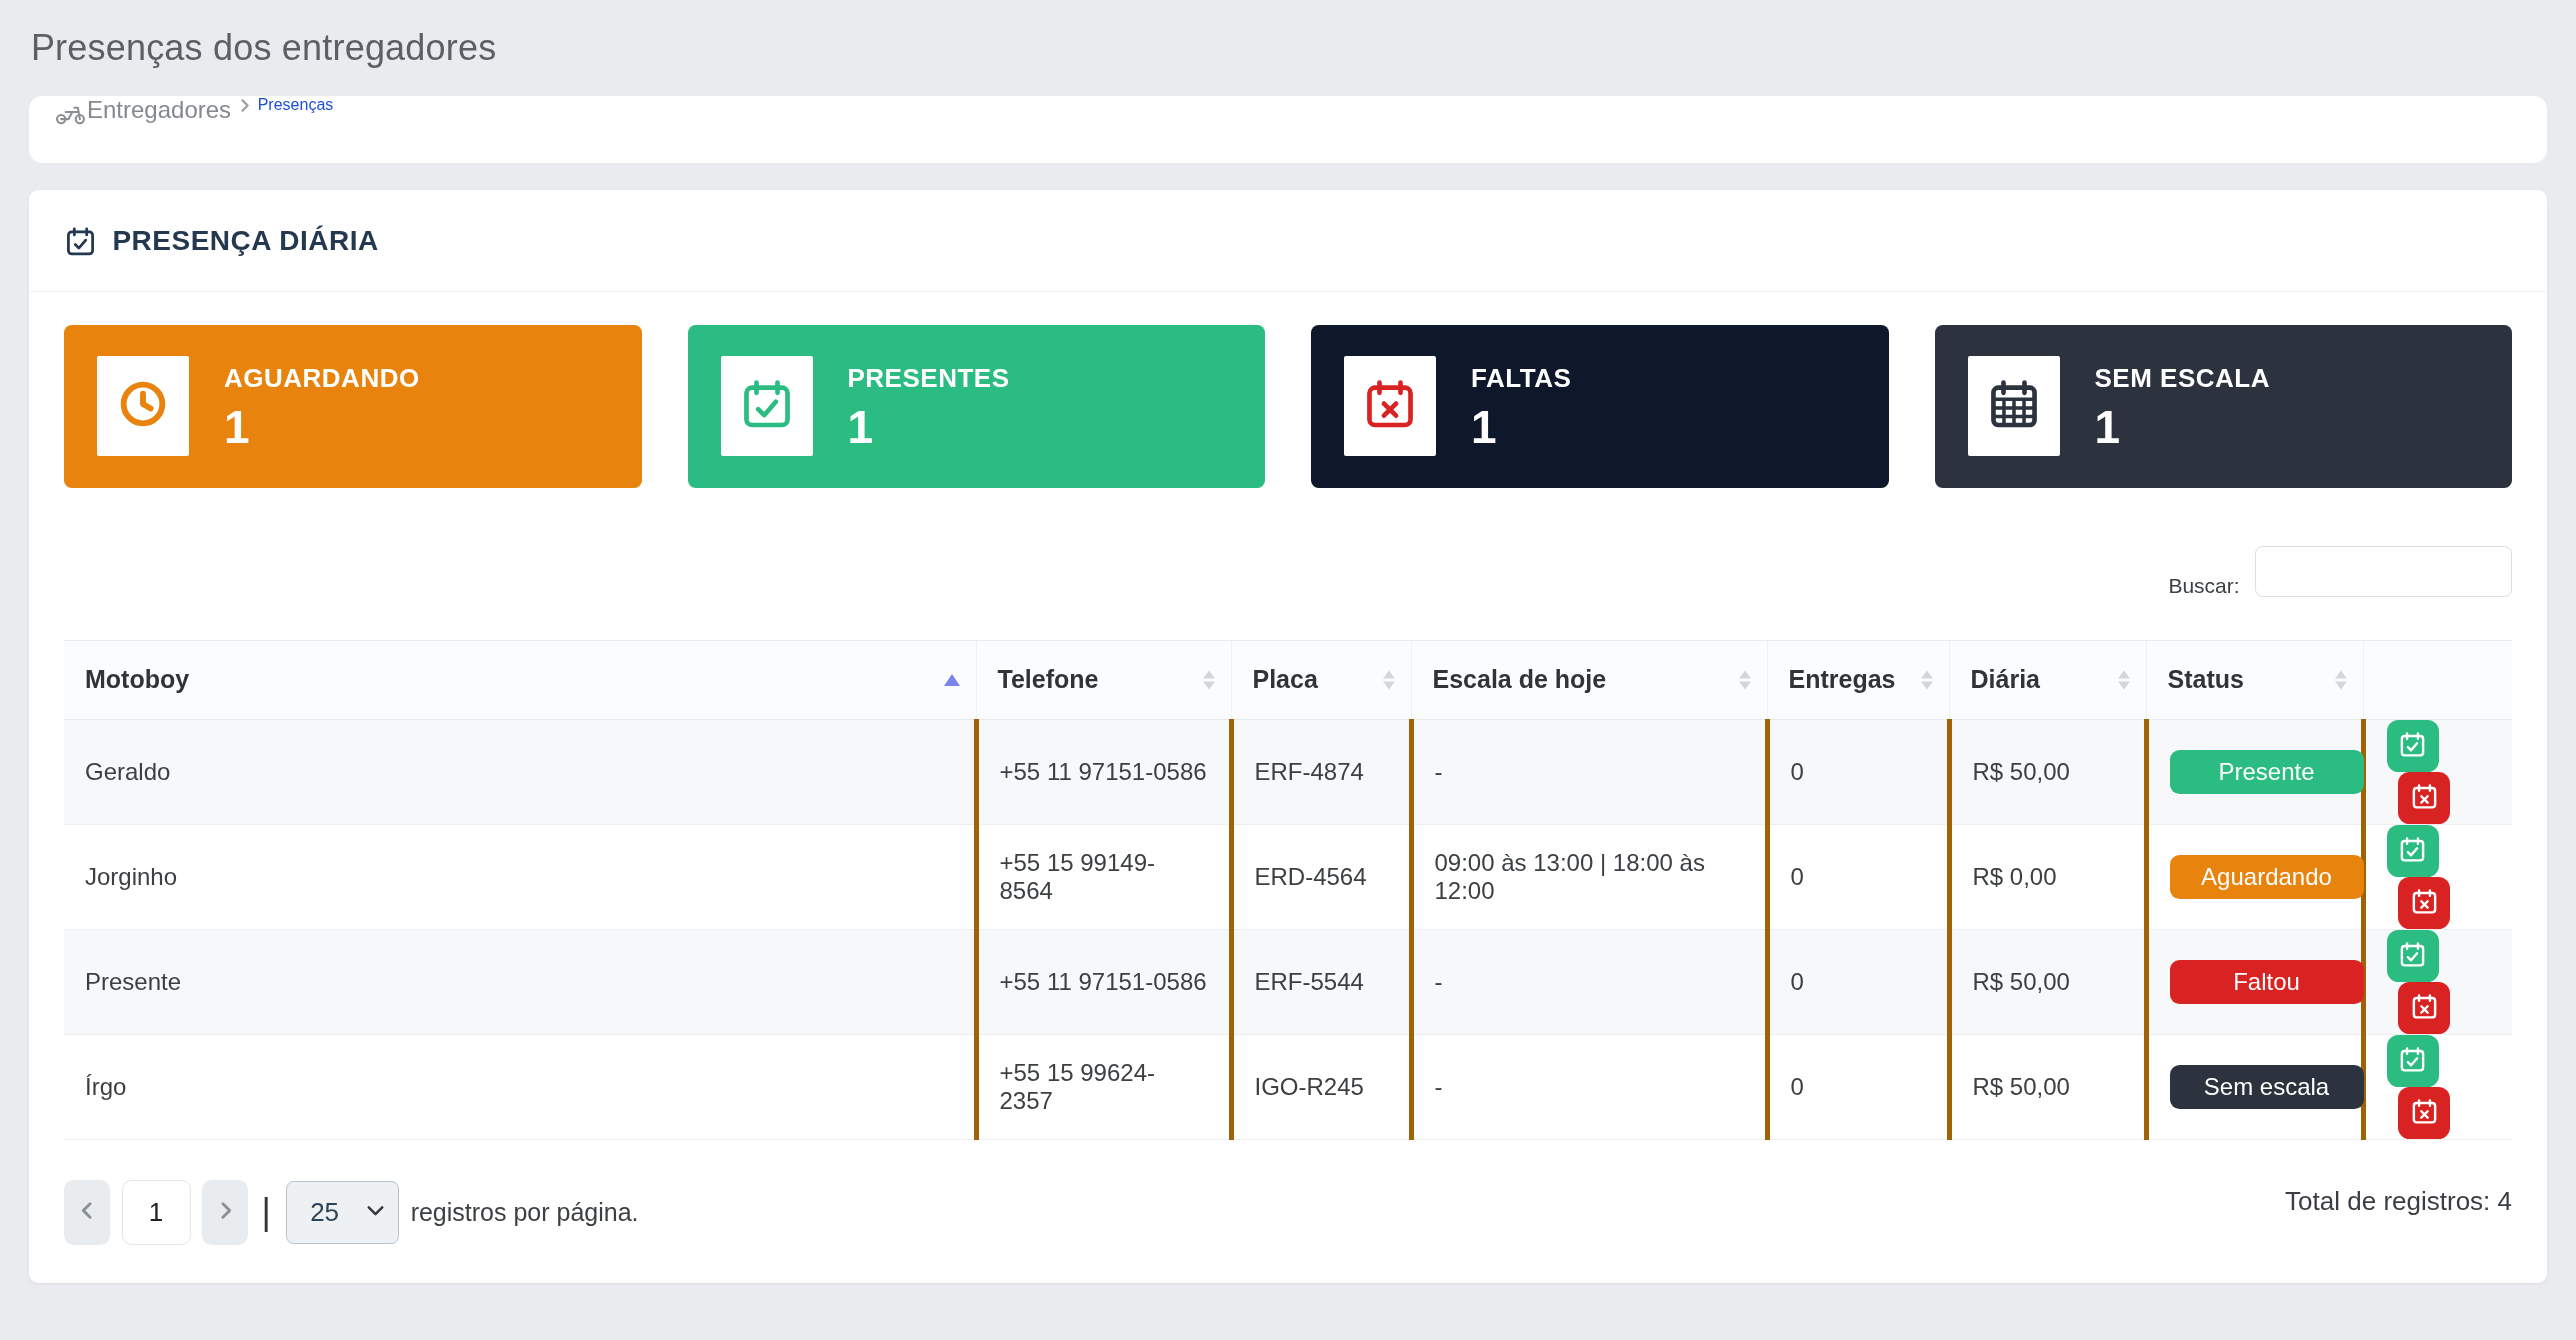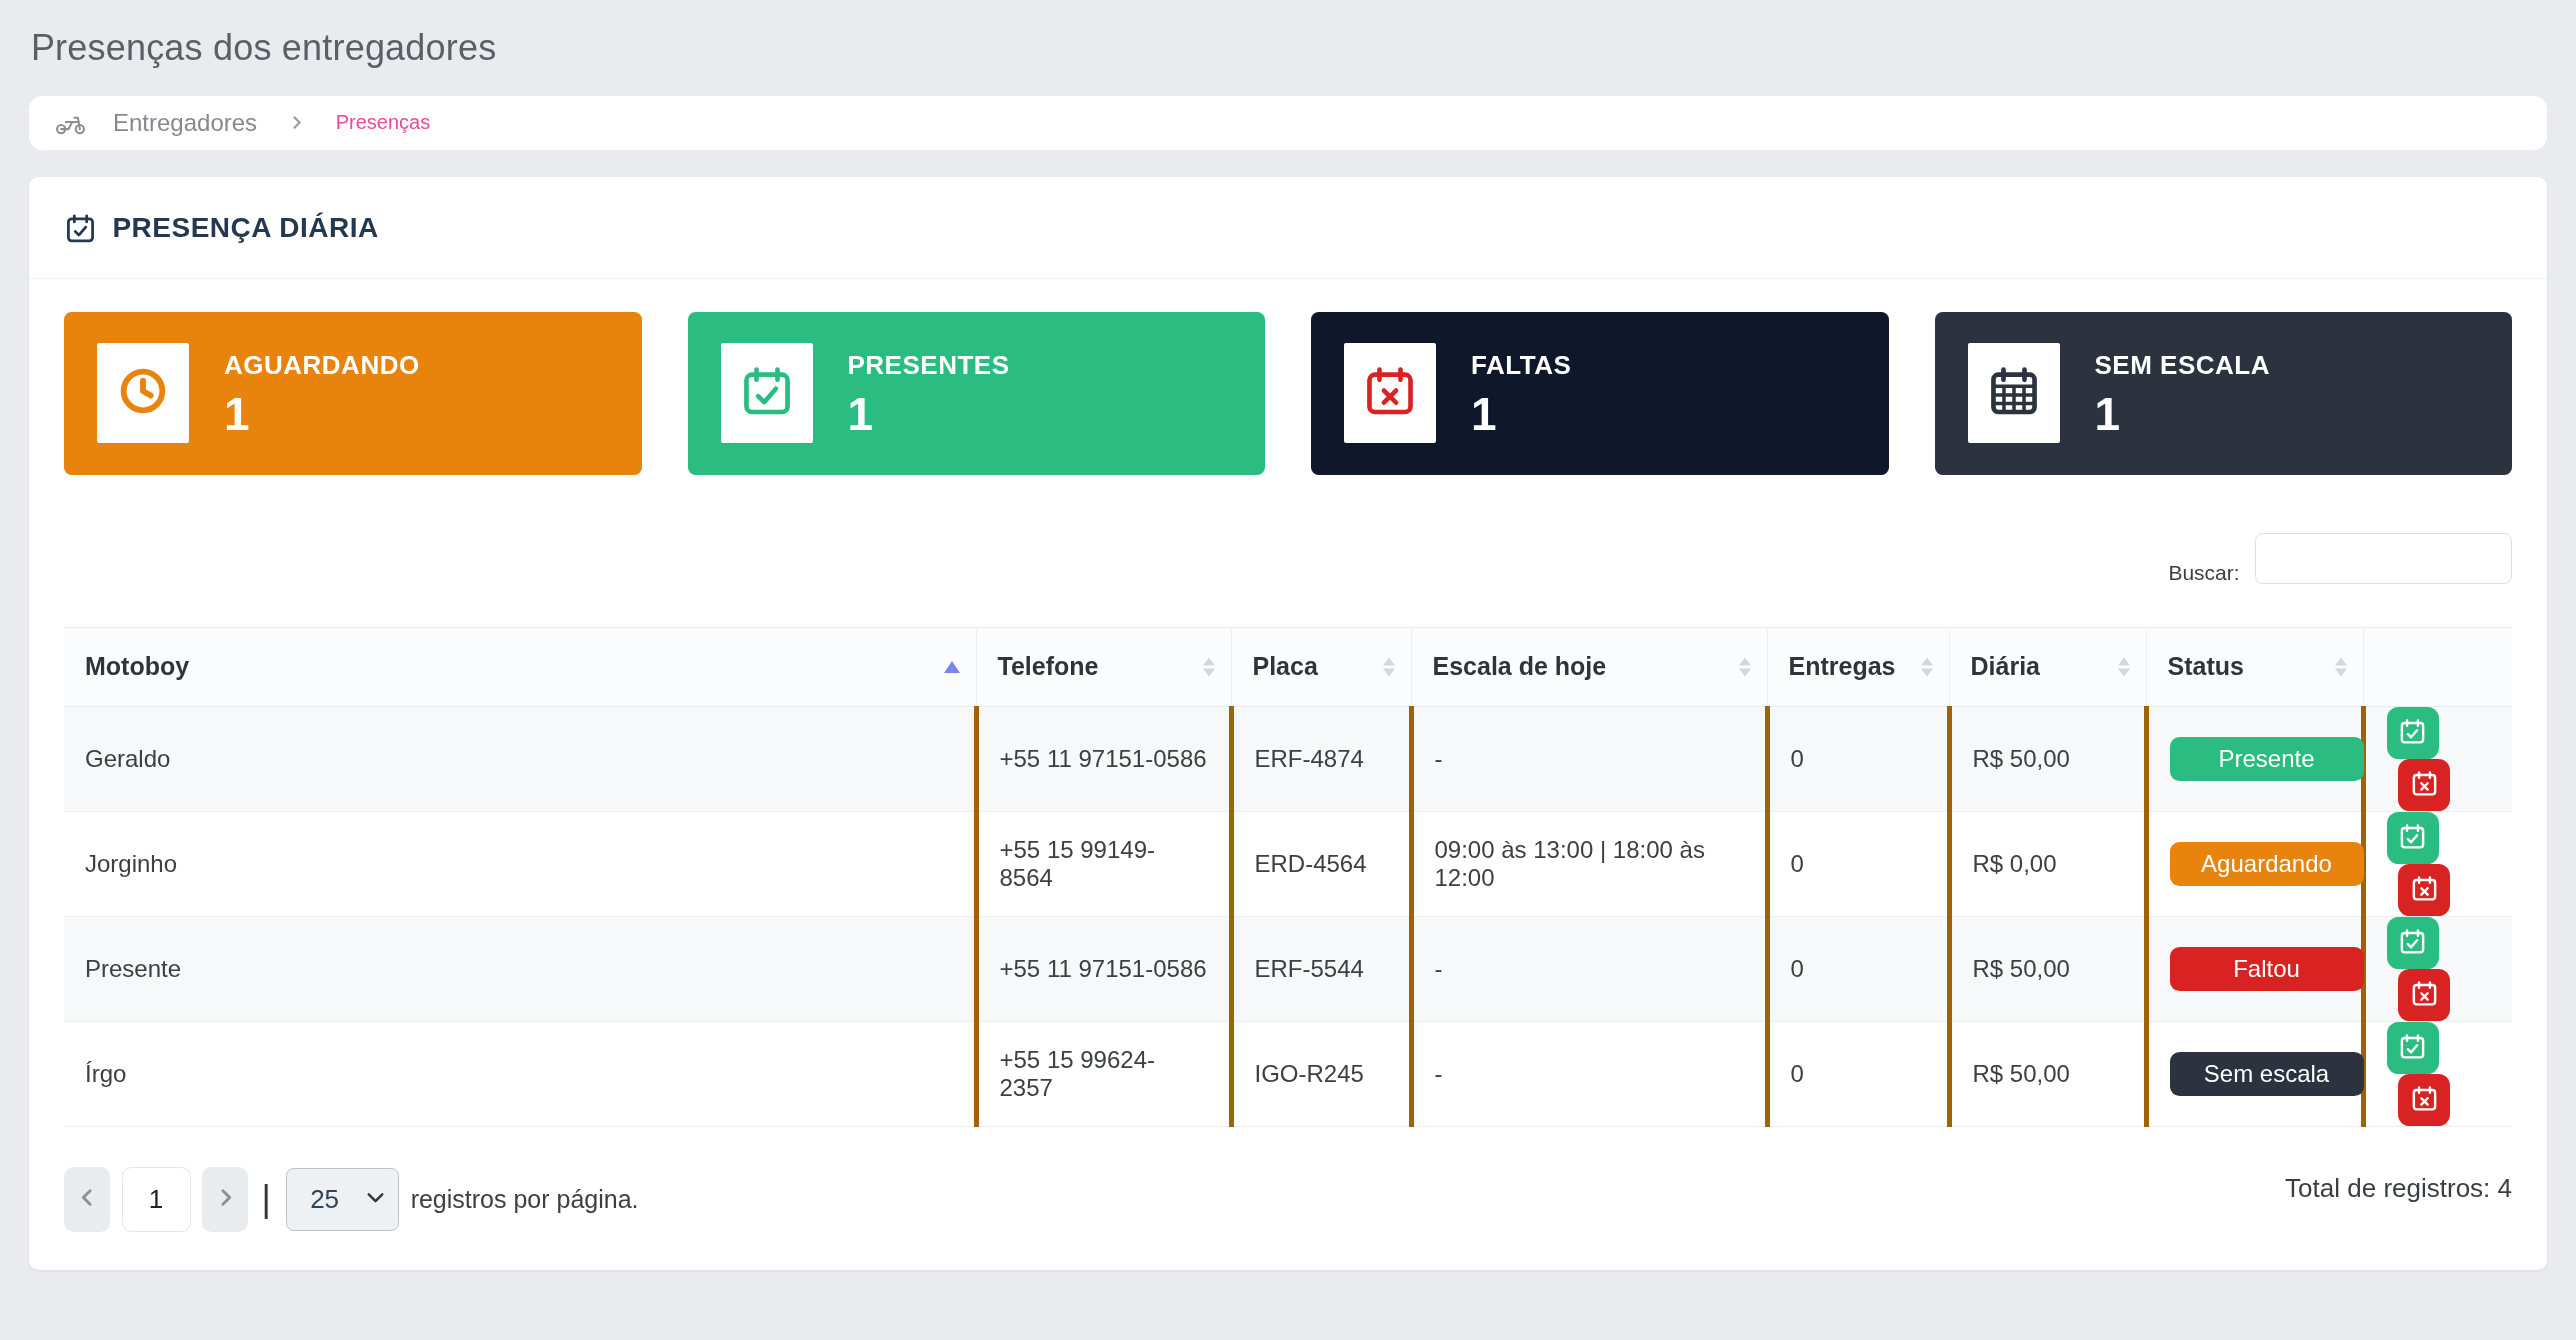--- a/index.html
+++ b/index.html
@@ -9,28 +9,28 @@
     font-family: "Liberation Sans", "DejaVu Sans", sans-serif;
     color: #3c4043;
     overflow: hidden;
   }
   .page { padding: 13.4px 29px 0 29px; }
   .page-title {
     font-size: 36px; font-weight: 500; color: #5c6064;
     margin: 13.4px 0 27px 1.9px; letter-spacing: 0.2px;
   }
   .breadcrumb {
-    background: #ffffff; border-radius: 13.4px; height: 54px;
-    display: flex; align-items: center; padding: 0 25px; gap: 26px;
+    background: #ffffff; border-radius: 13.4px; height: 67px;
+    display: flex; align-items: flex-start; padding: 0 25px; gap: 0;
     margin-bottom: 27px;
   }
   .breadcrumb .bc-icon { color: #8a8f94; display: inline-flex; }
   .bc-link { color: #85898e; font-size: 24px; text-decoration: none; }
   .bc-sep { color: #9aa0a6; display: inline-flex; margin: 0 3.8px; }
-  .bc-current { color: #ec4899; font-size: 20px; }
+  .bc-current { color: #1d4ed8; font-size: 16px; }
 
   .card {
     background: #ffffff; border-radius: 9.6px;
     box-shadow: 0 1px 2.9px rgba(60,64,67,.08);
     min-height: 1093px;
   }
   .card-header {
     display: flex; align-items: center; gap: 15.4px;
     padding: 35px 35px 33px 35px;
     border-bottom: 1.9px solid #eef0f3;

